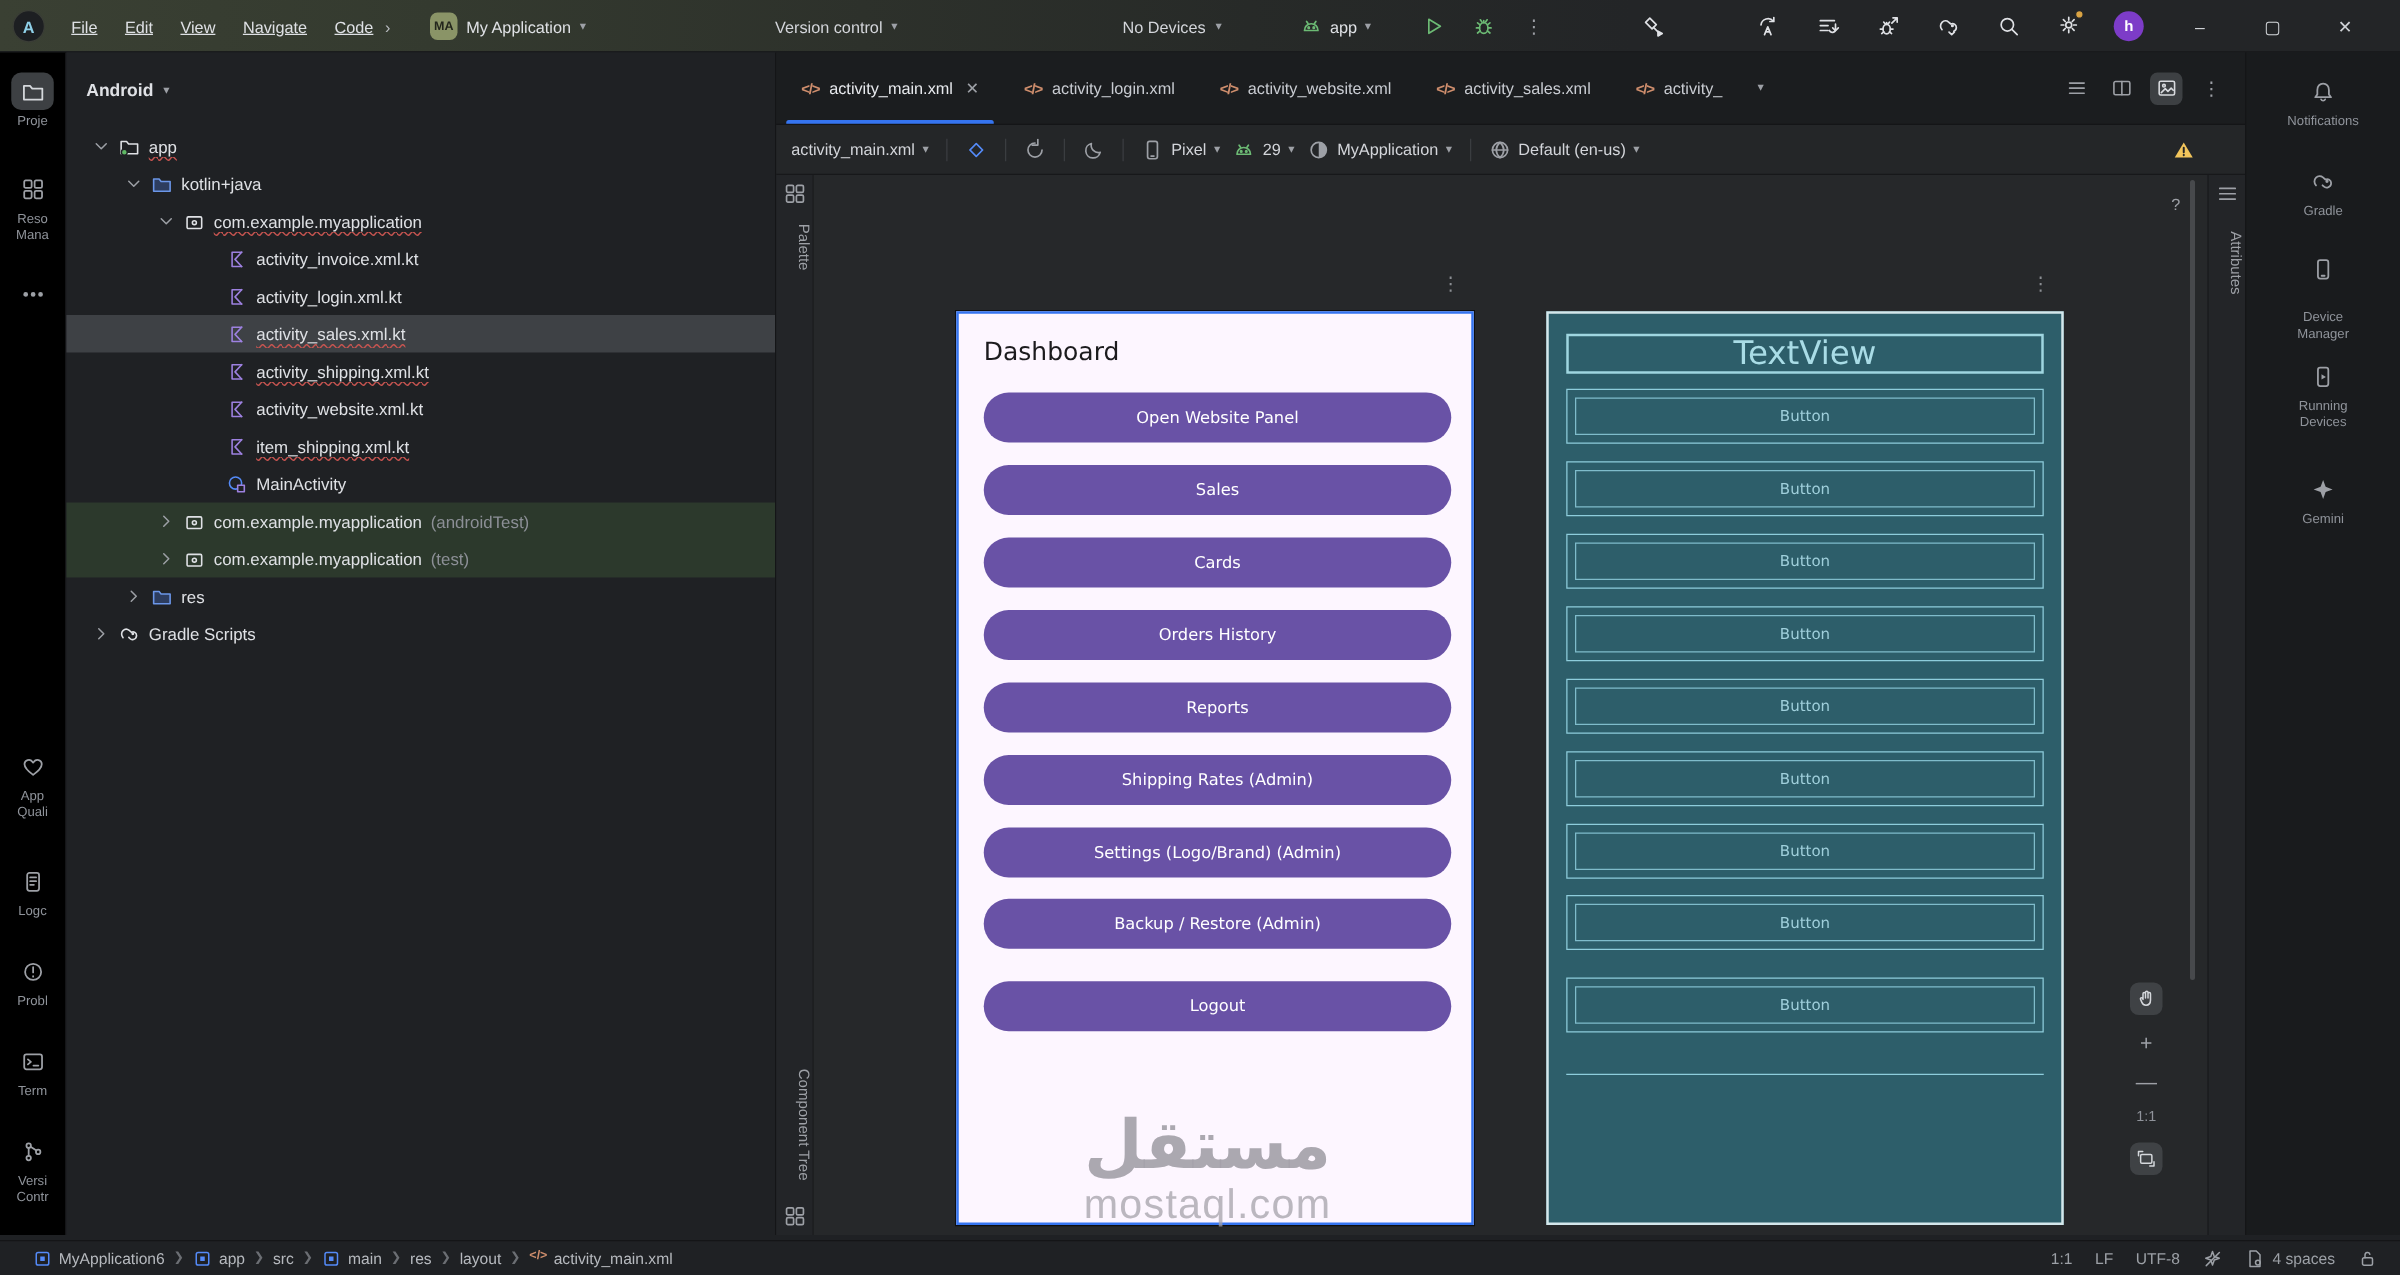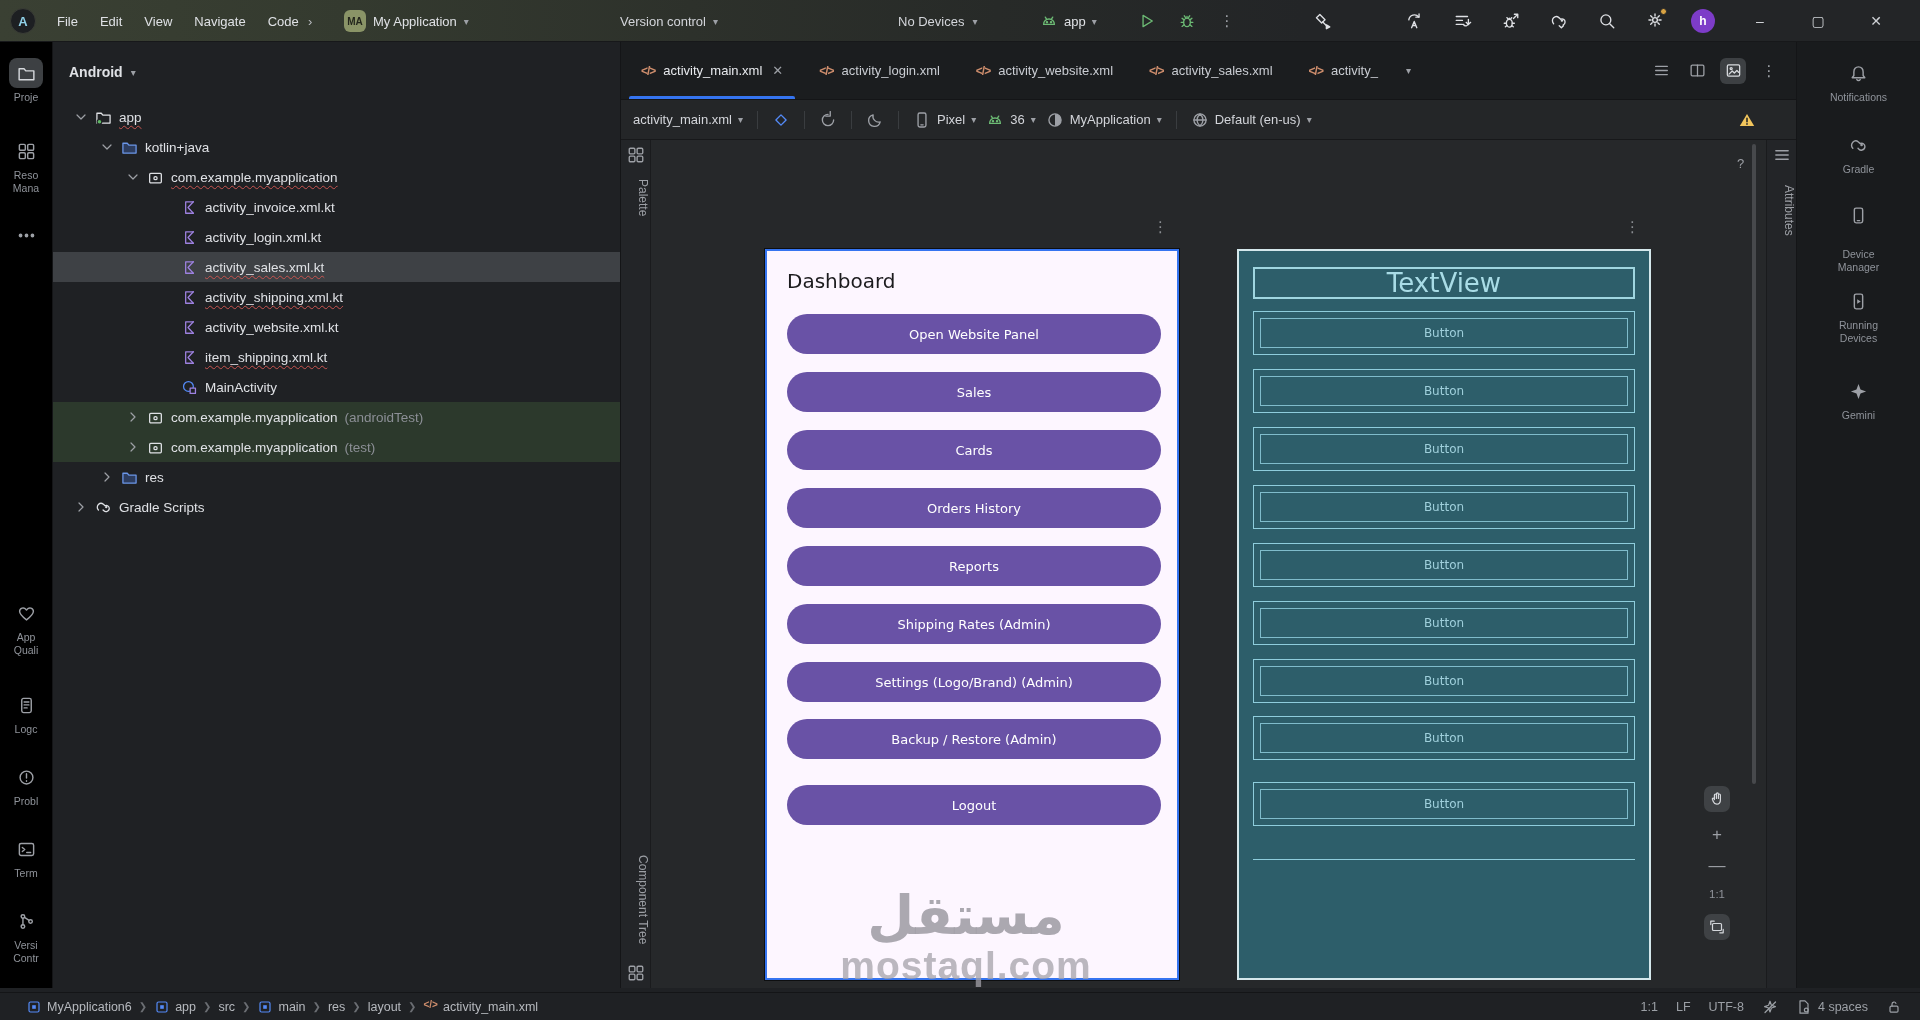--- a/index.html
+++ b/index.html
@@ -9,21 +9,21 @@
 
   
   .topbar { position:absolute; top:0; left:0; right:0; height:42px;
     background:linear-gradient(90deg,#3a4033 0%,#343a2f 18%,#2d312b 36%,#272a28 52%,#232527 68%,#232527 100%);
     border-bottom:1px solid #17181a; }
   .topbar > * { position:absolute; top:0; height:42px; display:flex; align-items:center; }
   .as-logo { left:10px; width:28px; }
   .as-logo .circ { width:26px; height:26px; border-radius:50%; background:#1d1f22; border:1px solid #3a3d36;
     display:flex; align-items:center; justify-content:center; color:#8fd0e8; font-weight:bold; font-size:13px; }
   .menus { left:48px; gap:4px; }
-  .menu-item { padding:0 9px; height:26px; display:flex; align-items:center; border-radius:6px; color:#dfe1e5; cursor:default; }
+  .menu-item { padding:0 9px; height:26px; display:flex; align-items:center; border-radius:6px; color:#dfe1e5; cursor:default;text-decoration:underline; }
   .menu-item::first-letter { text-decoration:underline; }
   .menu-more { color:#b9bcc0; padding:0 6px; }
   .proj-sel { left:344px; gap:7px; }
   .ma-badge { width:22px; height:22px; border-radius:6px; background:#8a9467; color:#23261c;
     font-size:10px; font-weight:bold; display:flex; align-items:center; justify-content:center; }
   .chev { color:#9da0a6; font-size:10px; }
   .vcs-sel { left:620px; gap:7px; color:#d3d5da;}
   .dev-sel { left:898px; gap:8px; color:#d3d5da;}
   .runcfg { left:1040px; gap:6px; }
   .tb-btn { width:30px; justify-content:center; display:flex; }
@@ -119,21 +119,21 @@
   .zc-btn.bg { background:#3f4245; }
   .zc-plain { color:#9da0a6; font-size:17px; line-height:1; }
   .zc-ratio { color:#8f939a; font-size:11.5px; }
 
   .canvas-scrollbar { position:absolute; right:10px; top:4px; width:4px; height:640px; background:#47494c; border-radius:2px; }
   .canvas-help { position:absolute; color:#9da0a6; font-size:13px; }
 
   .watermark { position:absolute; left:120px; top:748px; width:390px; text-align:center; z-index:5; pointer-events:none; }
   .wm-ar { font-size:54px; font-weight:bold; color:rgba(164,161,169,0.92);
     font-family:"DejaVu Sans","Liberation Sans",sans-serif; line-height:1.05; }
-  .wm-en { font-size:39px; font-weight:bold; color:rgba(164,161,169,0.75); letter-spacing:1px; line-height:1.1; }
+  .wm-en { font-size:33px; font-weight:normal; color:rgba(164,161,169,0.75); letter-spacing:1px; line-height:1.1; }
 
   
   .statusbar { position:absolute; bottom:0; left:0; right:0; height:28px; background:#1f2124;
     border-top:1px solid #141517; display:flex; align-items:center; padding:0 18px 0 26px; color:#b6b9be; font-size:12.5px; }
   .crumbs { display:flex; align-items:center; gap:7px; }
   .crumb { display:flex; align-items:center; gap:5px; }
   .crumb-sep { color:#6b6e73; font-size:10px; }
   .sb-right { margin-left:auto; display:flex; align-items:center; gap:18px; color:#9ca0a6; }
   .sb-ico { width:16px; height:16px; color:#9ca0a6; display:inline-block; }
   .sb-ico svg { width:16px; height:16px; }
@@ -541,21 +541,21 @@
         <span>Pixel</span>
         <span class="chev">▾</span>
       </div>
       <div class="dt-group">
         <span class="dt-ico" style="color:#6cba74;"><svg viewBox="0 0 16 16" fill="none" stroke="currentColor" stroke-width="1.2" stroke-linecap="round" stroke-linejoin="round" style="color:#6cba74">
               <path d="M3.2 11c0-2.7 2.1-4.8 4.8-4.8s4.8 2.1 4.8 4.8z"></path>
               <path d="M4.7 4.6l1 1.5M11.3 4.6l-1 1.5"></path>
               <circle cx="6.2" cy="9" r=".5" fill="currentColor"></circle>
               <circle cx="9.8" cy="9" r=".5" fill="currentColor"></circle>
             </svg></span>
-        <span>36</span>
+        <span>29</span>
         <span class="chev">▾</span>
       </div>
       <div class="dt-group">
         <span class="dt-ico"><svg viewBox="0 0 16 16" fill="none" stroke="currentColor" stroke-width="1.2" stroke-linecap="round" stroke-linejoin="round">
               <circle cx="8" cy="8" r="5.4"></circle>
               <path d="M8 2.6v10.8A5.4 5.4 0 0 0 8 2.6z" fill="currentColor" stroke="none"></path>
             </svg></span>
         <span>MyApplication</span>
         <span class="chev">▾</span>
       </div>

